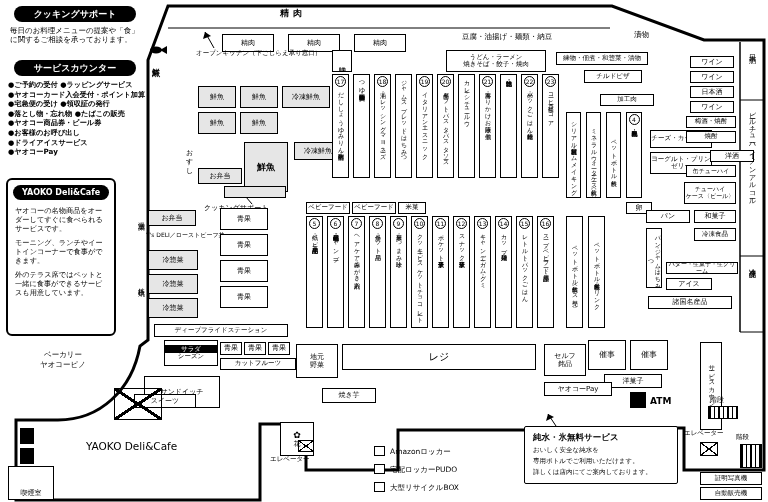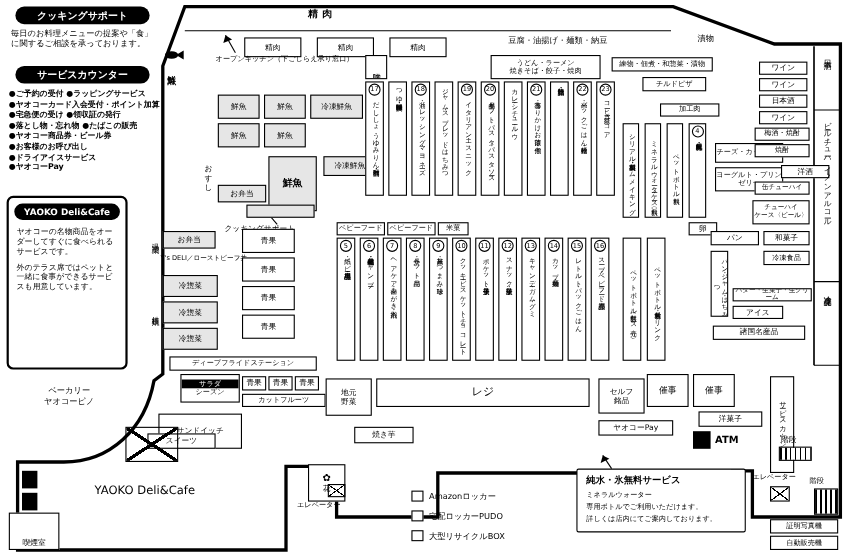--- a/index.html
+++ b/index.html
@@ -65,20 +65,21 @@
     <div>●落とし物・忘れ物 ●たばこの販売</div>
     <div>●ヤオコー商品券・ビール券</div>
     <div>●お客様のお呼び出し</div>
     <div>●ドライアイスサービス</div>
     <div>●ヤオコーPay</div>
   </div>
   <div class="panelbox" style="left:6px;top:178px;width:110px;height:158px">
     <div class="hdrbar" style="left:5px;top:5px;width:96px;height:15px;font-size:8px">YAOKO Deli&amp;Cafe</div>
     <div class="abs" style="left:7px;top:26px;width:94px">
       <p class="para">ヤオコーの名物商品をオーダーしてすぐに食べられるサービスです。</p>
+      <p class="para">モーニング、ランチやイートインコーナーで食事ができます。</p>
       <p class="para">外のテラス席ではペットと一緒に食事ができるサービスも用意しています。</p>
     </div>
   </div>
 
   <div class="txt b" style="left:280px;top:8px;font-size:9px;letter-spacing:4px">精肉</div>
   <div class="box" style="left:222px;top:34px;width:52px;height:18px">精肉</div>
   <div class="box" style="left:288px;top:34px;width:52px;height:18px">精肉</div>
   <div class="box" style="left:354px;top:34px;width:52px;height:18px">精肉</div>
   <div class="txt" style="left:196px;top:50px;font-size:6.5px">オープンキッチン（下ごしらえ承り窓口）</div>
 
@@ -273,21 +274,21 @@
     <span>地元</span>
     <span>野菜</span>
   </div>
   <div class="box" style="left:342px;top:344px;width:194px;height:26px;font-size:10px">レジ</div>
   <div class="box col" style="left:544px;top:344px;width:42px;height:32px">
     <span>セルフ</span>
     <span>銘品</span>
   </div>
   <div class="box" style="left:588px;top:340px;width:38px;height:30px;font-size:8px">催事</div>
   <div class="box" style="left:630px;top:340px;width:38px;height:30px;font-size:8px">催事</div>
-  <div class="box" style="left:635px;top:374px;width:58px;height:14px">洋菓子</div>
+  <div class="box" style="left:604px;top:374px;width:58px;height:14px">洋菓子</div>
   <div class="box" style="left:544px;top:382px;width:68px;height:14px">ヤオコーPay</div>
   <div class="blk" style="left:630px;top:392px;width:16px;height:16px"></div>
   <div class="txt b" style="left:650px;top:396px;font-size:9px">ATM</div>
   <div class="box v" style="left:700px;top:342px;width:22px;height:88px;font-size:6.5px">サービスカウンター</div>
   <div class="txt" style="left:710px;top:396px;font-size:7px">階段</div>
   <div class="hatch" style="left:708px;top:406px;width:30px;height:13px"></div>
 
   <div class="box col" style="left:280px;top:422px;width:34px;height:34px">
     <span style="font-size:9px">✿</span>
     <span>花</span>
@@ -297,21 +298,21 @@
   <div class="txt" style="left:270px;top:456px;font-size:6.5px">エレベーター</div>
   <div class="box" style="left:374px;top:446px;width:11px;height:10px"></div>
   <div class="txt" style="left:390px;top:447px">Amazonロッカー</div>
   <div class="box" style="left:374px;top:464px;width:11px;height:10px"></div>
   <div class="txt" style="left:390px;top:465px">宅配ロッカーPUDO</div>
   <div class="box" style="left:374px;top:482px;width:11px;height:10px"></div>
   <div class="txt" style="left:390px;top:483px">大型リサイクルBOX</div>
 
   <div class="panelbox" style="left:524px;top:426px;width:154px;height:58px;border-width:1.5px;border-radius:2px">
     <div class="txt b" style="left:8px;top:5px;font-size:8.5px">純水・氷無料サービス</div>
-    <div class="txt" style="left:8px;top:20px;font-size:6.5px">ミネラルウォーター</div>
+    <div class="txt" style="left:8px;top:20px;font-size:6.5px">おいしく安全な純水を</div>
     <div class="txt" style="left:8px;top:31px;font-size:6.5px">専用ボトルでご利用いただけます。</div>
     <div class="txt" style="left:8px;top:42px;font-size:6.5px">詳しくは店内にてご案内しております。</div>
   </div>
 
   <div class="txt" style="left:684px;top:430px;font-size:6.5px">エレベーター</div>
   <div class="cross" style="left:700px;top:442px;width:18px;height:14px"></div>
   <div class="txt" style="left:736px;top:434px;font-size:6.5px">階段</div>
   <div class="hatch" style="left:740px;top:444px;width:22px;height:24px"></div>
   <div class="box" style="left:700px;top:472px;width:62px;height:13px;font-size:6.5px">証明写真機</div>
   <div class="box" style="left:700px;top:487px;width:62px;height:13px;font-size:6.5px">自動販売機</div>

